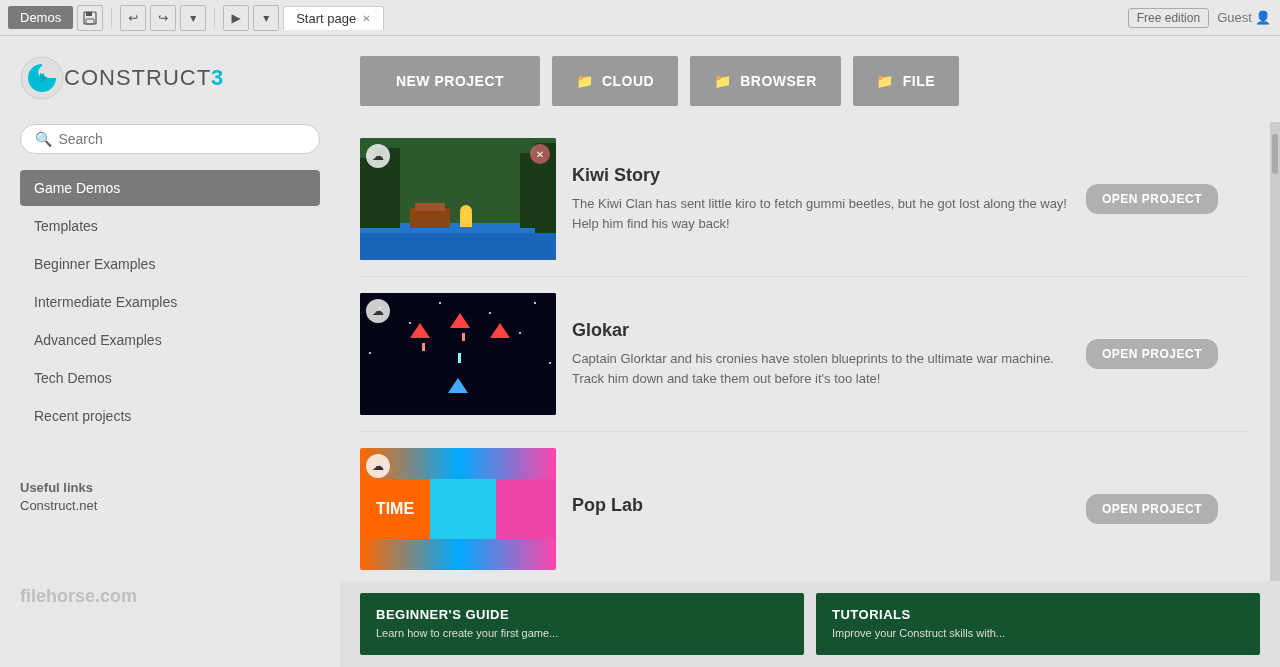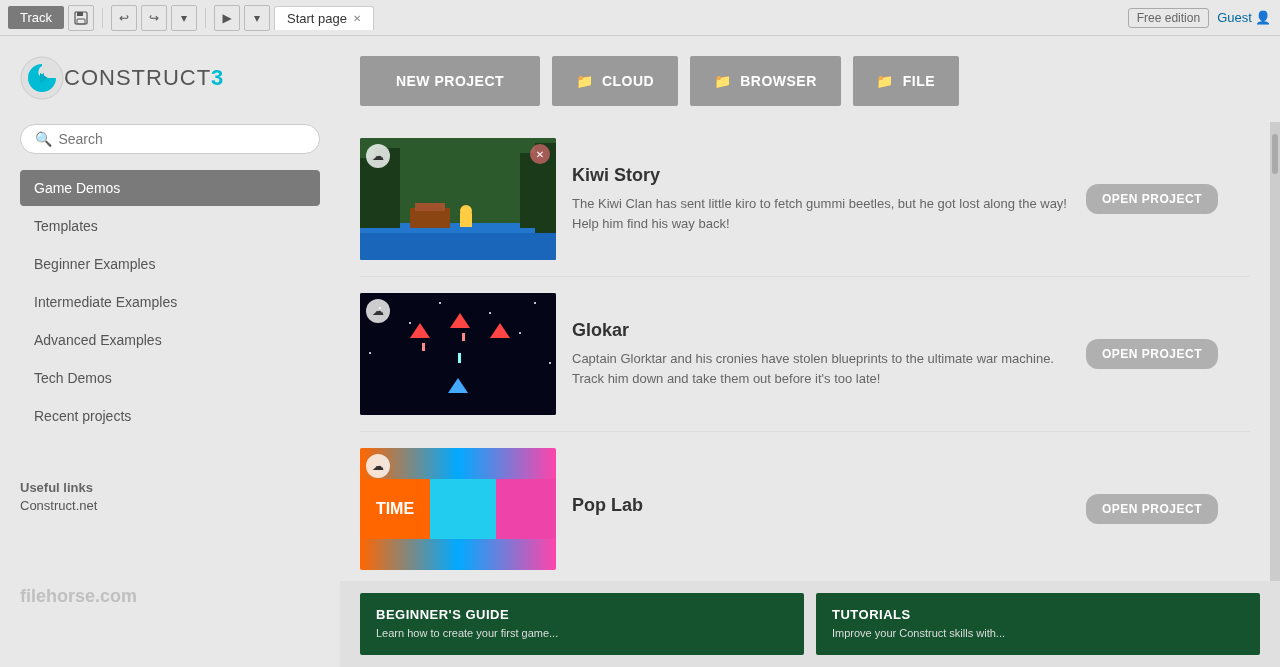--- a/index.html
+++ b/index.html
@@ -62,21 +62,21 @@
       padding: 2px 8px;
       font-size: 12px;
       color: #666;
       border-radius: 3px;
     }
     .guest-btn {
       display: flex;
       align-items: center;
       gap: 4px;
       font-size: 13px;
-      color: #0369a1;
+      color: #737373;
       cursor: pointer;
     }
 
     
     .main-container {
       display: flex;
       height: calc(667px - 36px);
       background: #e8e8e8;
     }
 
@@ -341,21 +341,21 @@
       margin-top: 8px;
     }
 
     
     .construct-logo-svg { width: 44px; height: 44px; }
   </style>
 </head>
 <body>
 
 <div class="toolbar">
-  <button class="toolbar-menu-btn">Track</button>
+  <button class="toolbar-menu-btn">Demos</button>
   <button class="toolbar-icon-btn">
     <svg width="14" height="14" viewBox="0 0 14 14">
         <rect x="1" y="1" width="12" height="12" rx="1" fill="none" stroke="#555" stroke-width="1.2"></rect>
         <rect x="3" y="1" width="6" height="4" fill="#555"></rect>
         <rect x="3" y="8" width="8" height="5" rx="0.5" fill="none" stroke="#555" stroke-width="1"></rect>
       </svg>
   </button>
   <div class="toolbar-separator"></div>
   <button class="toolbar-icon-btn">↩</button>
   <button class="toolbar-icon-btn">↪</button>

